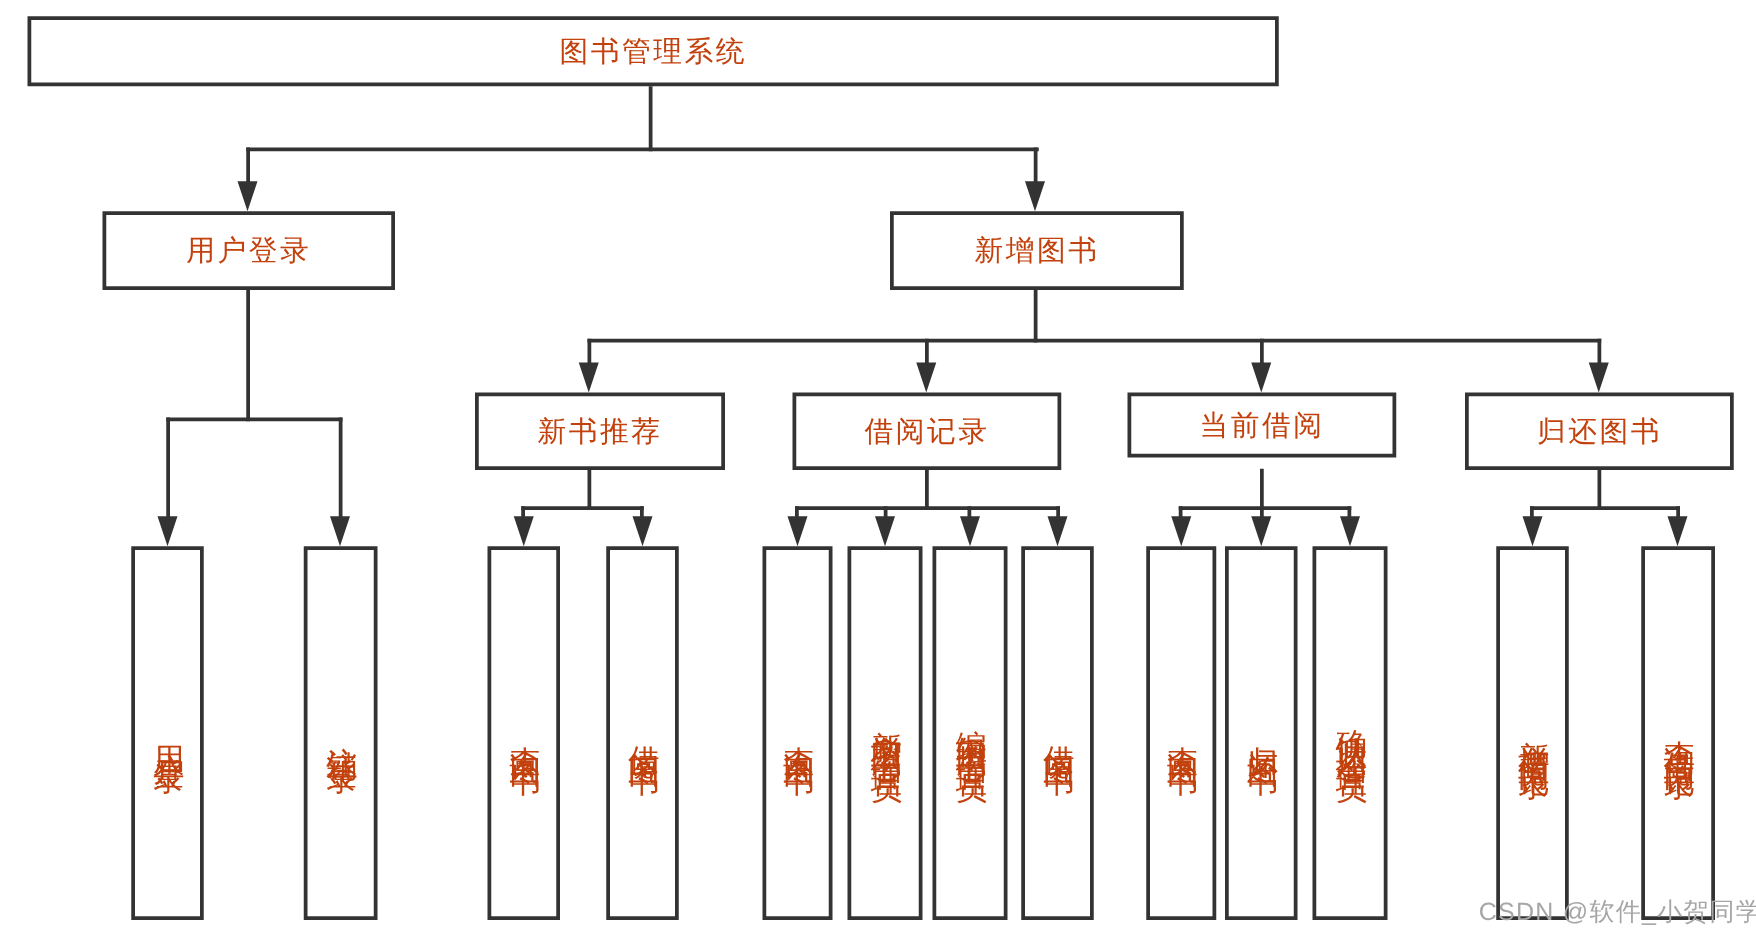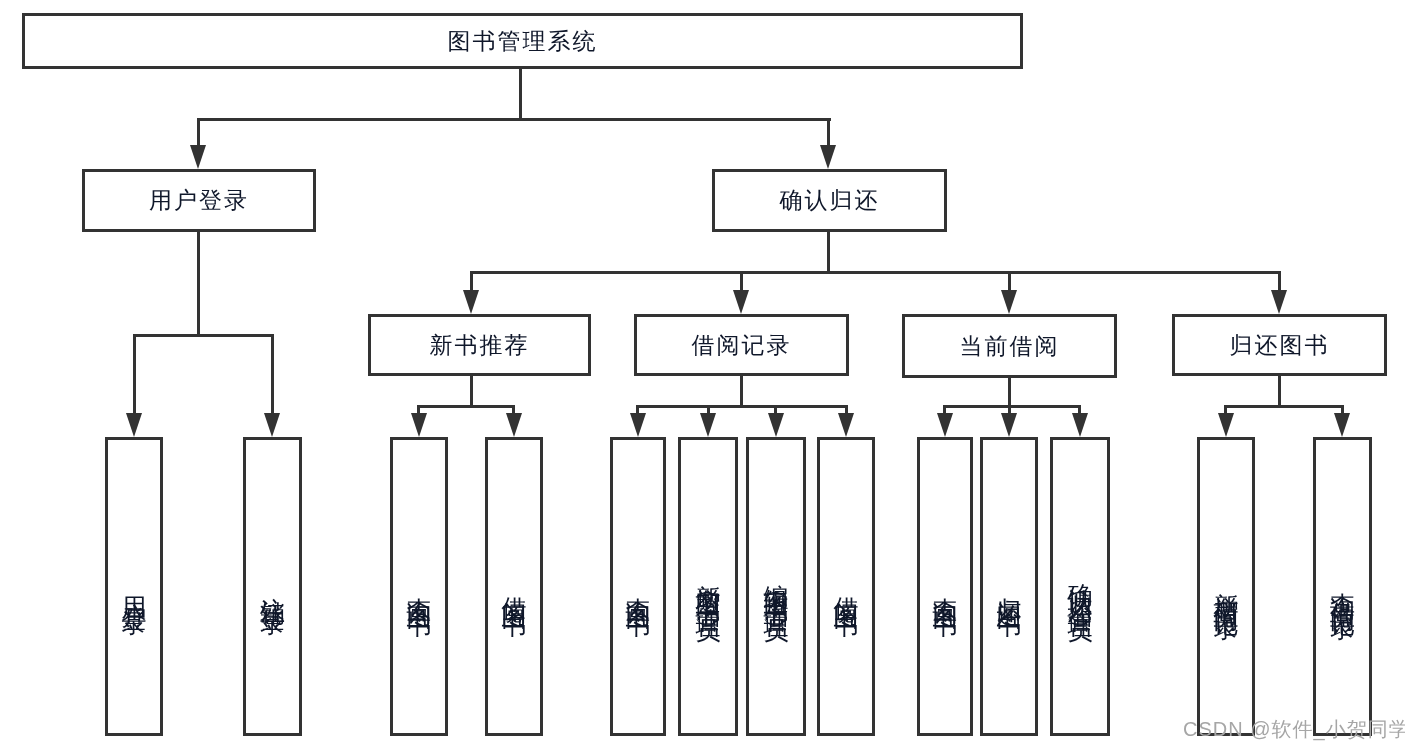--- a/index.html
+++ b/index.html
@@ -4,21 +4,21 @@
 <style>
   html,body{margin:0;padding:0;background:#ffffff;}
   .stage{
     position:relative;width:1405px;height:747px;background:#ffffff;overflow:hidden;
     font-family:"Liberation Sans",sans-serif;
   }
   .node{
     position:absolute;box-sizing:border-box;
     border:3px solid #333333;background:#ffffff;
     display:flex;align-items:center;justify-content:center;
-    color:#0f172a;
+    color:#c2410c;
   }
   .node.h{font-size:23px;letter-spacing:2px;font-weight:500;}
   .node.leaf{
     top:437px;height:299px;
     writing-mode:vertical-rl;text-orientation:mixed;
     font-size:25px;line-height:1;letter-spacing:5px;font-weight:500;
   }
   .vline{position:absolute;width:3px;background:#333333;}
   .hline{position:absolute;height:3px;background:#333333;}
   .arrow{
@@ -32,25 +32,25 @@
   }
 </style>
 </head>
 <body>
 
 <div class="stage">
 
   <div class="node h" style="left:22px;top:13px;width:1001px;height:56px;">图书管理系统</div>
 
   <div class="node h" style="left:82px;top:169px;width:234px;height:63px;">用户登录</div>
-  <div class="node h" style="left:712px;top:169px;width:235px;height:63px;">确认归还</div>
+  <div class="node h" style="left:712px;top:169px;width:235px;height:63px;">新增图书</div>
 
-  <div class="node h" style="left:368px;top:314px;width:223px;height:62px;">新书推荐</div>
+  <div class="node h" style="left:380px;top:314px;width:200px;height:62px;">新书推荐</div>
   <div class="node h" style="left:634px;top:314px;width:215px;height:62px;">借阅记录</div>
-  <div class="node h" style="left:902px;top:314px;width:215px;height:64px;">当前借阅</div>
+  <div class="node h" style="left:902px;top:314px;width:215px;height:52px;">当前借阅</div>
   <div class="node h" style="left:1172px;top:314px;width:215px;height:62px;">归还图书</div>
 
   <div class="node leaf" style="left:105px;width:58px;">用户登录</div>
   <div class="node leaf" style="left:243px;width:59px;">注销登录</div>
   <div class="node leaf" style="left:390px;width:58px;">查询图书</div>
   <div class="node leaf" style="left:485px;width:58px;">借阅图书</div>
   <div class="node leaf" style="left:610px;width:56px;">查询图书</div>
   <div class="node leaf" style="left:678px;width:60px;">新增图书（管理员）</div>
   <div class="node leaf" style="left:746px;width:60px;">编辑图书（管理员）</div>
   <div class="node leaf" style="left:817px;width:58px;">借阅图书</div>

